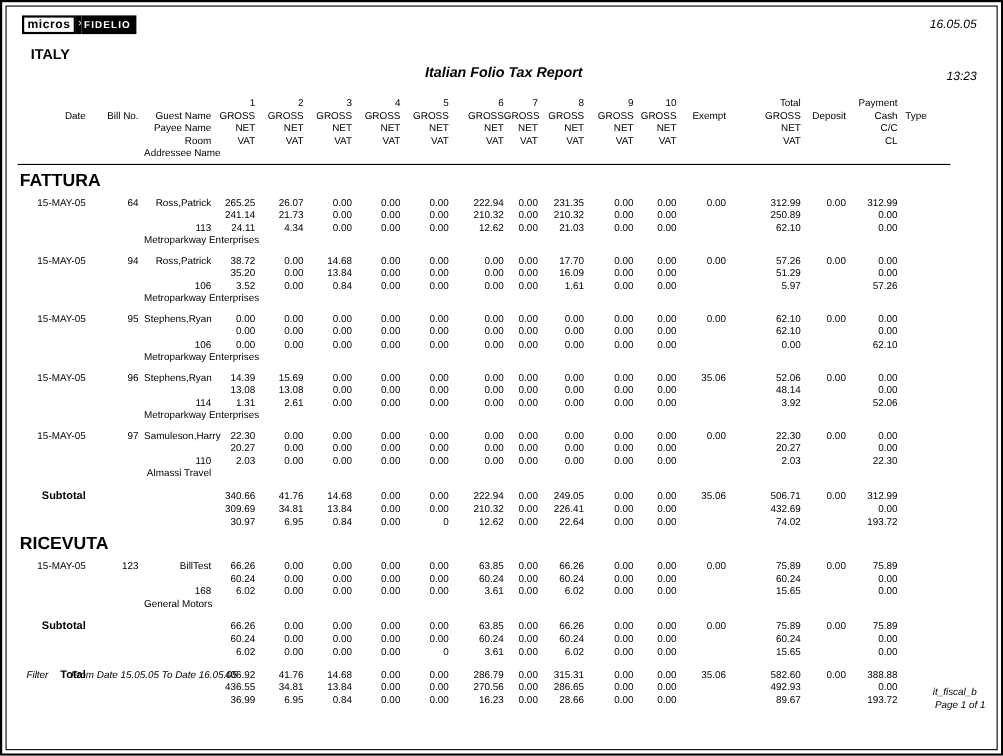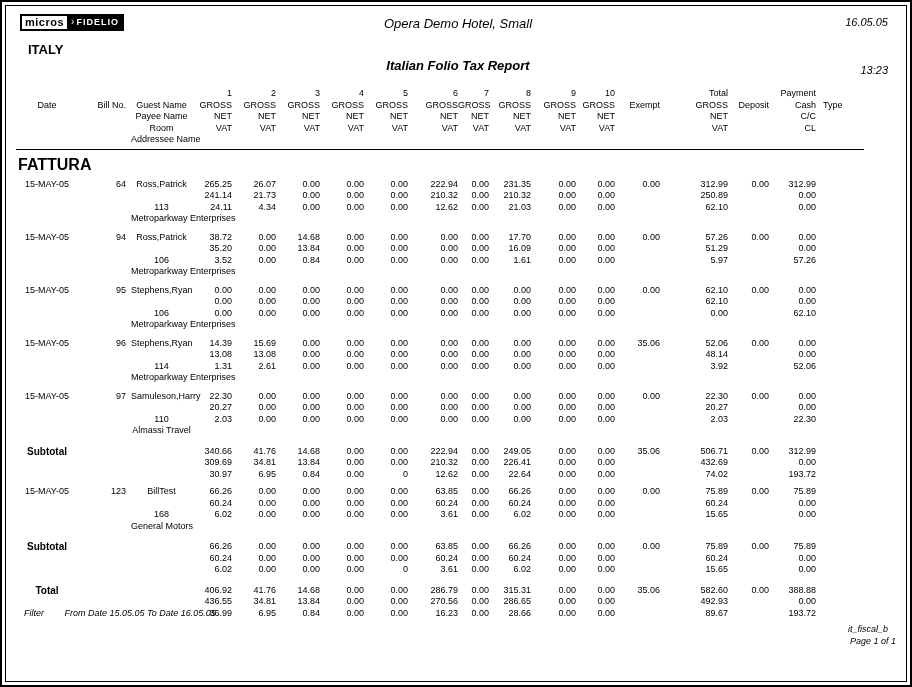--- a/index.html
+++ b/index.html
@@ -24,21 +24,21 @@
                 font-style:italic; font-size:13px; }
   .report-date { position:absolute; right:12px; top:8px; font-style:italic; font-size:11px; }
   .country { position:absolute; left:12px; top:34px; font-weight:bold; font-size:13px; }
   .report-title { position:absolute; left:0; right:0; top:50px; text-align:center;
                   font-style:italic; font-weight:bold; font-size:13px; }
   .report-time { position:absolute; right:12px; top:56px; font-style:italic; font-size:11px; }
 
   
   .line { display:flex; line-height:11.5px; font-size:9px; }
   .c { flex:0 0 auto; text-align:right; white-space:nowrap; }
-  .c.l { text-align:center; }
+  .c.l { text-align:right; }
   .c.b { font-weight:bold; font-size:10px; }
   .c-date{width:62px}.c-bill{width:48px}.c-guest{width:66px;padding-left:5px}
   .c-n0{width:40px}.c-n1{width:44px}.c-n2{width:44px}.c-n3{width:44px}.c-n4{width:44px}
   .c-n5{width:50px}.c-n6{width:31px}.c-n7{width:42px}.c-n8{width:45px}.c-n9{width:39px}
   .c-exempt{width:45px}.c-total{width:68px}.c-deposit{width:41px}.c-payment{width:47px}
   .c-type{width:30px;text-align:left;padding-left:7px}
   .col-headers { margin-top:4px; border-bottom:1px solid #000; padding-bottom:3px; width:848px; }
   .section-name { font-weight:bold; font-size:16px; margin:6px 0 5px 2px; }
   .guest-row { margin-bottom:7px; }
   .totals-row { margin-top:9px; margin-bottom:6px; }
@@ -57,21 +57,20 @@
 <div class="page">
   <div class="inner-frame"></div>
   <div class="content">
 
     <div class="top">
       <div class="logo">
         <span class="logo-micros">micros</span>
         <span class="logo-arrow">›</span>
         <span class="logo-fidelio">FIDELIO</span>
       </div>
-      <div class="hotel-name">Opera Demo Hotel, Small</div>
       <div class="report-date">16.05.05</div>
       <div class="country">ITALY</div>
       <div class="report-title">Italian Folio Tax Report</div>
       <div class="report-time">13:23</div>
     </div>
 
     <div class="col-headers" id="col-headers">
         <div class="line">
           <span class="c c-date"></span>
           <span class="c c-bill"></span>
@@ -640,20 +639,21 @@
             <span class="c c-n7">22.64</span>
             <span class="c c-n8">0.00</span>
             <span class="c c-n9">0.00</span>
             <span class="c c-exempt"></span>
             <span class="c c-total">74.02</span>
             <span class="c c-deposit"></span>
             <span class="c c-payment">193.72</span>
             <span class="c c-type"></span>
           </div>
         </div>
+        <div class="section-name">RICEVUTA</div>
         <div class="guest-row">
           <div class="line">
             <span class="c c-date l">15-MAY-05</span>
             <span class="c c-bill">123</span>
             <span class="c c-guest l">BillTest</span>
             <span class="c c-n0">66.26</span>
             <span class="c c-n1">0.00</span>
             <span class="c c-n2">0.00</span>
             <span class="c c-n3">0.00</span>
             <span class="c c-n4">0.00</span>

